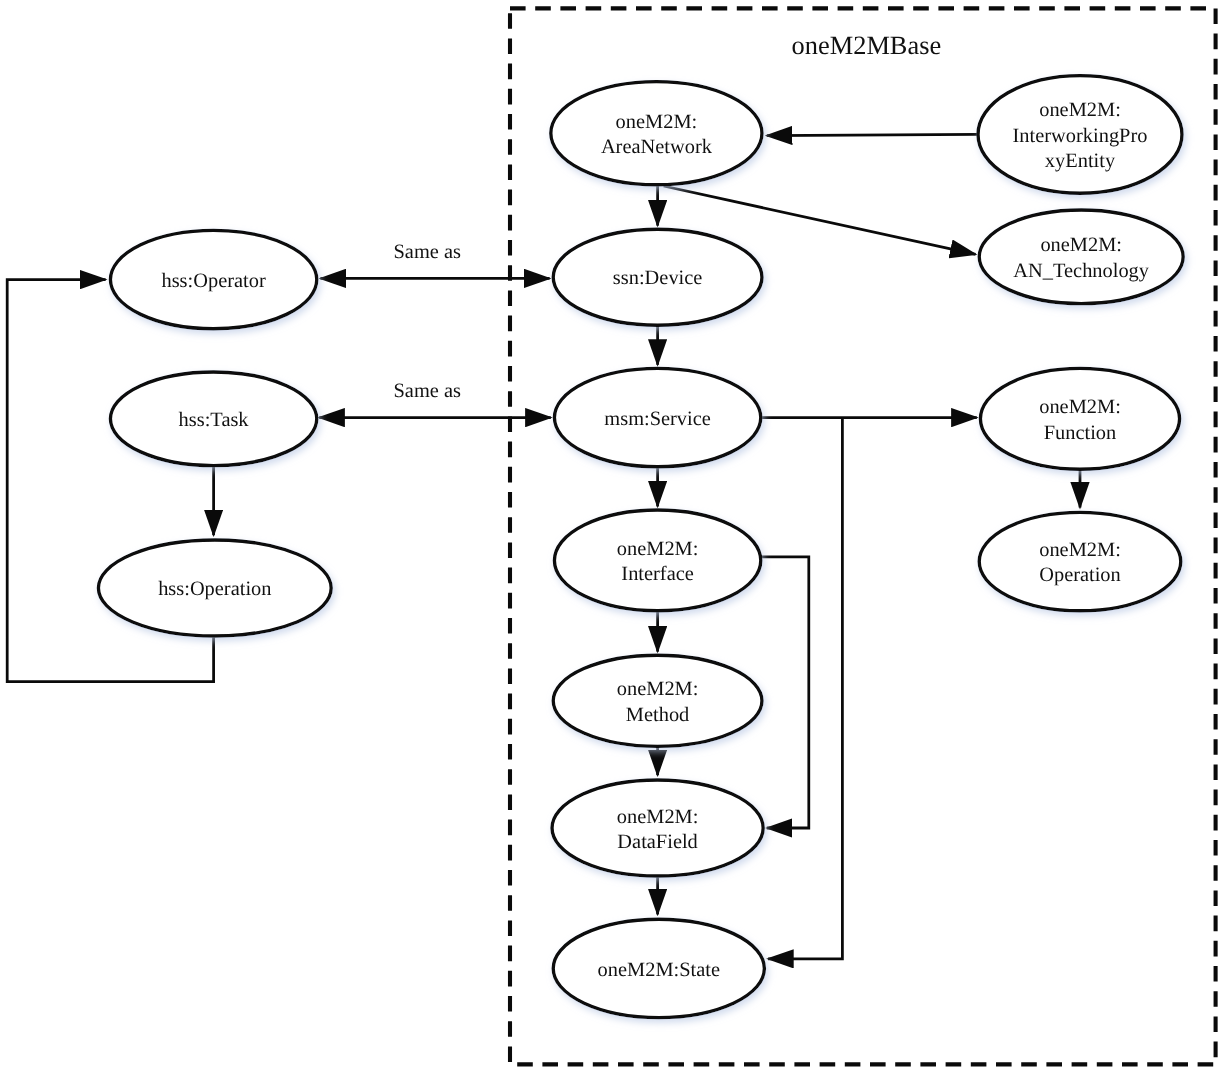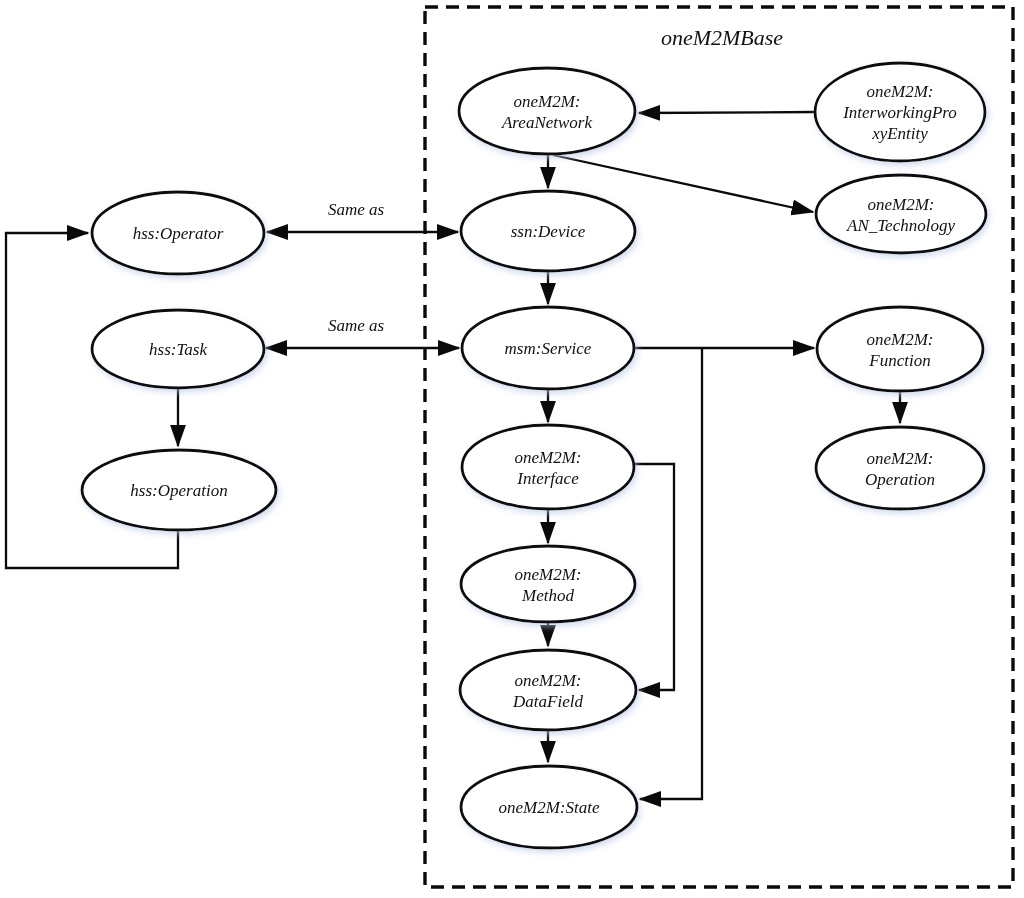--- a/index.html
+++ b/index.html
@@ -9,21 +9,20 @@
     width: 1024px;
     height: 898px;
     overflow: hidden;
     font-family: "Liberation Serif", serif;
   }
   #stage {
     position: relative;
     width: 1024px;
     height: 898px;
     background: #ffffff;
-    font-style: italic;
   }
   svg { display: block; }
   .node-ellipse {
     fill: #ffffff;
     stroke: #0a0a0a;
     stroke-width: 2.8;
   }
   .node-label {
     font-family: "Liberation Serif", serif;
     font-size: 17px;

